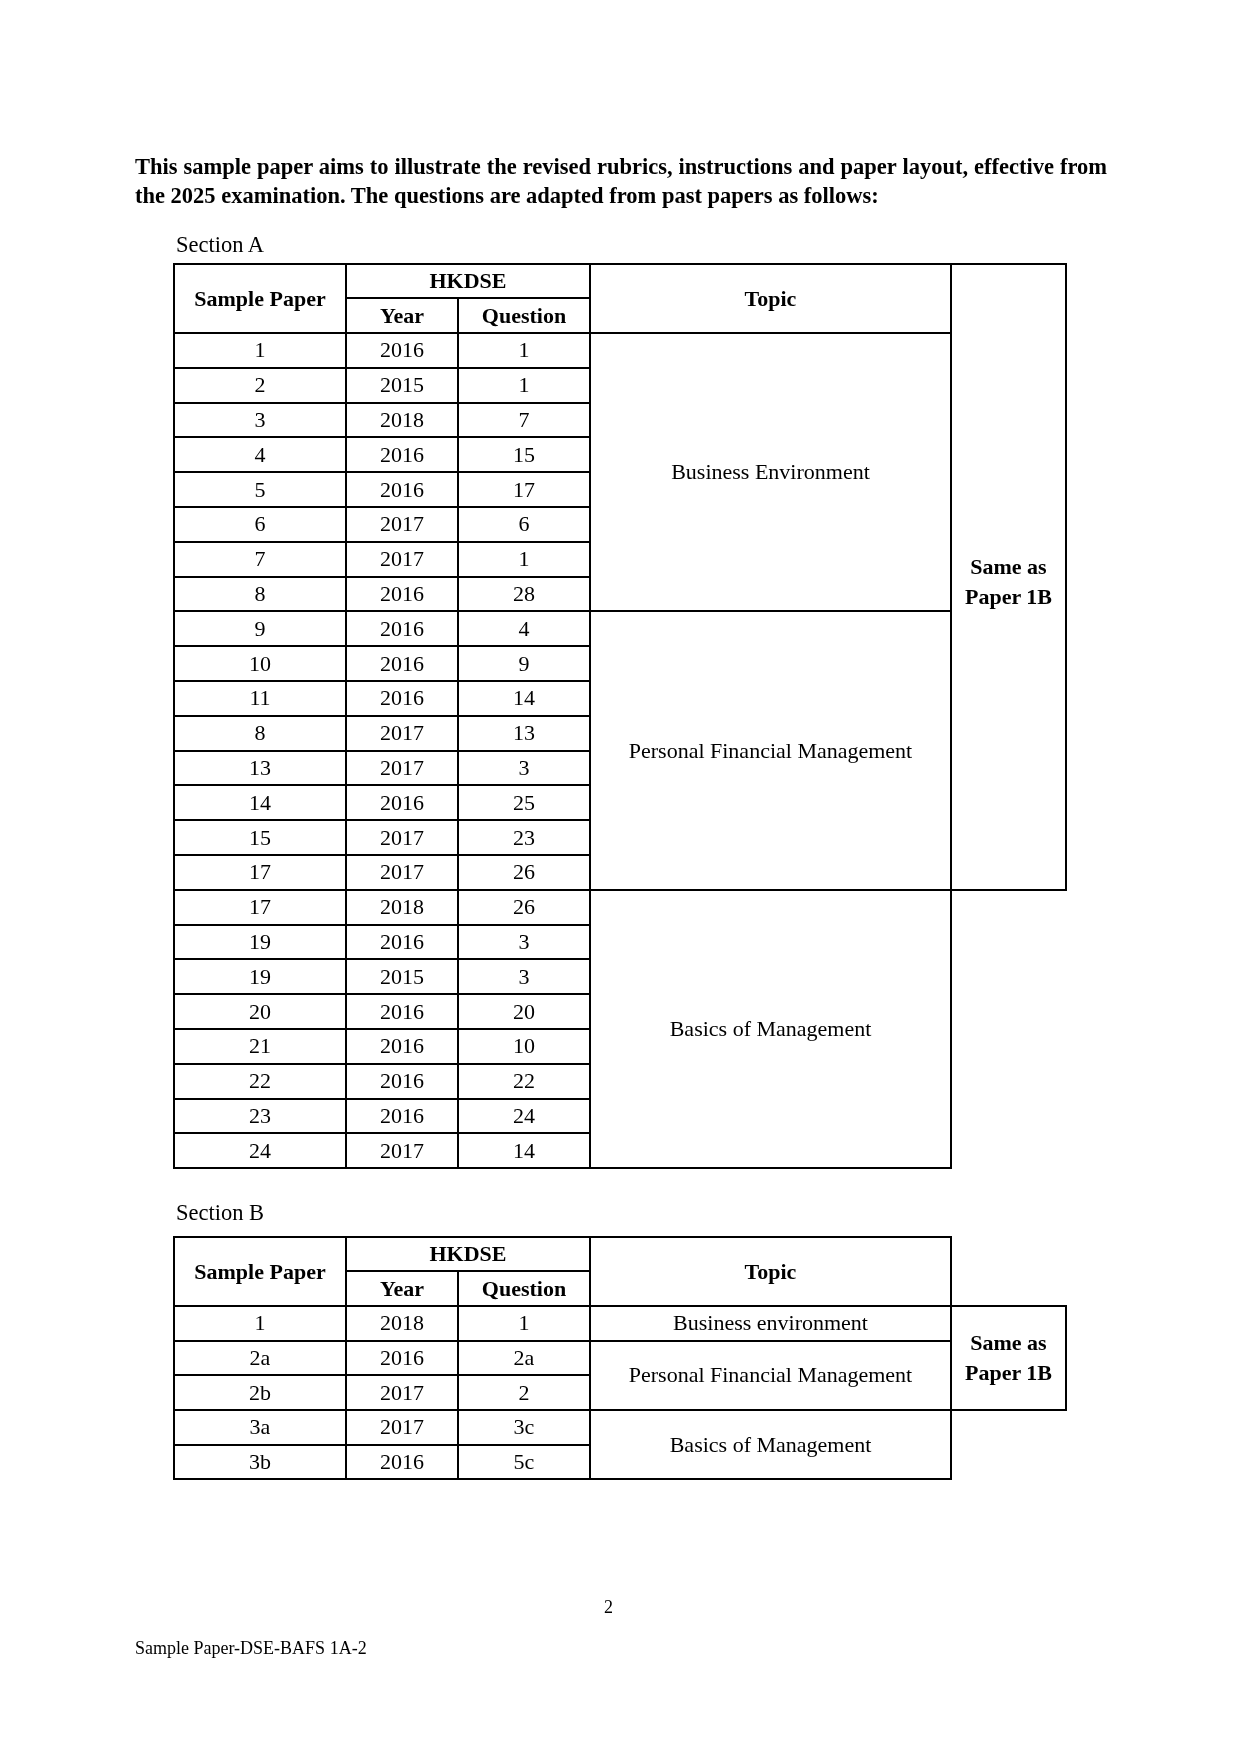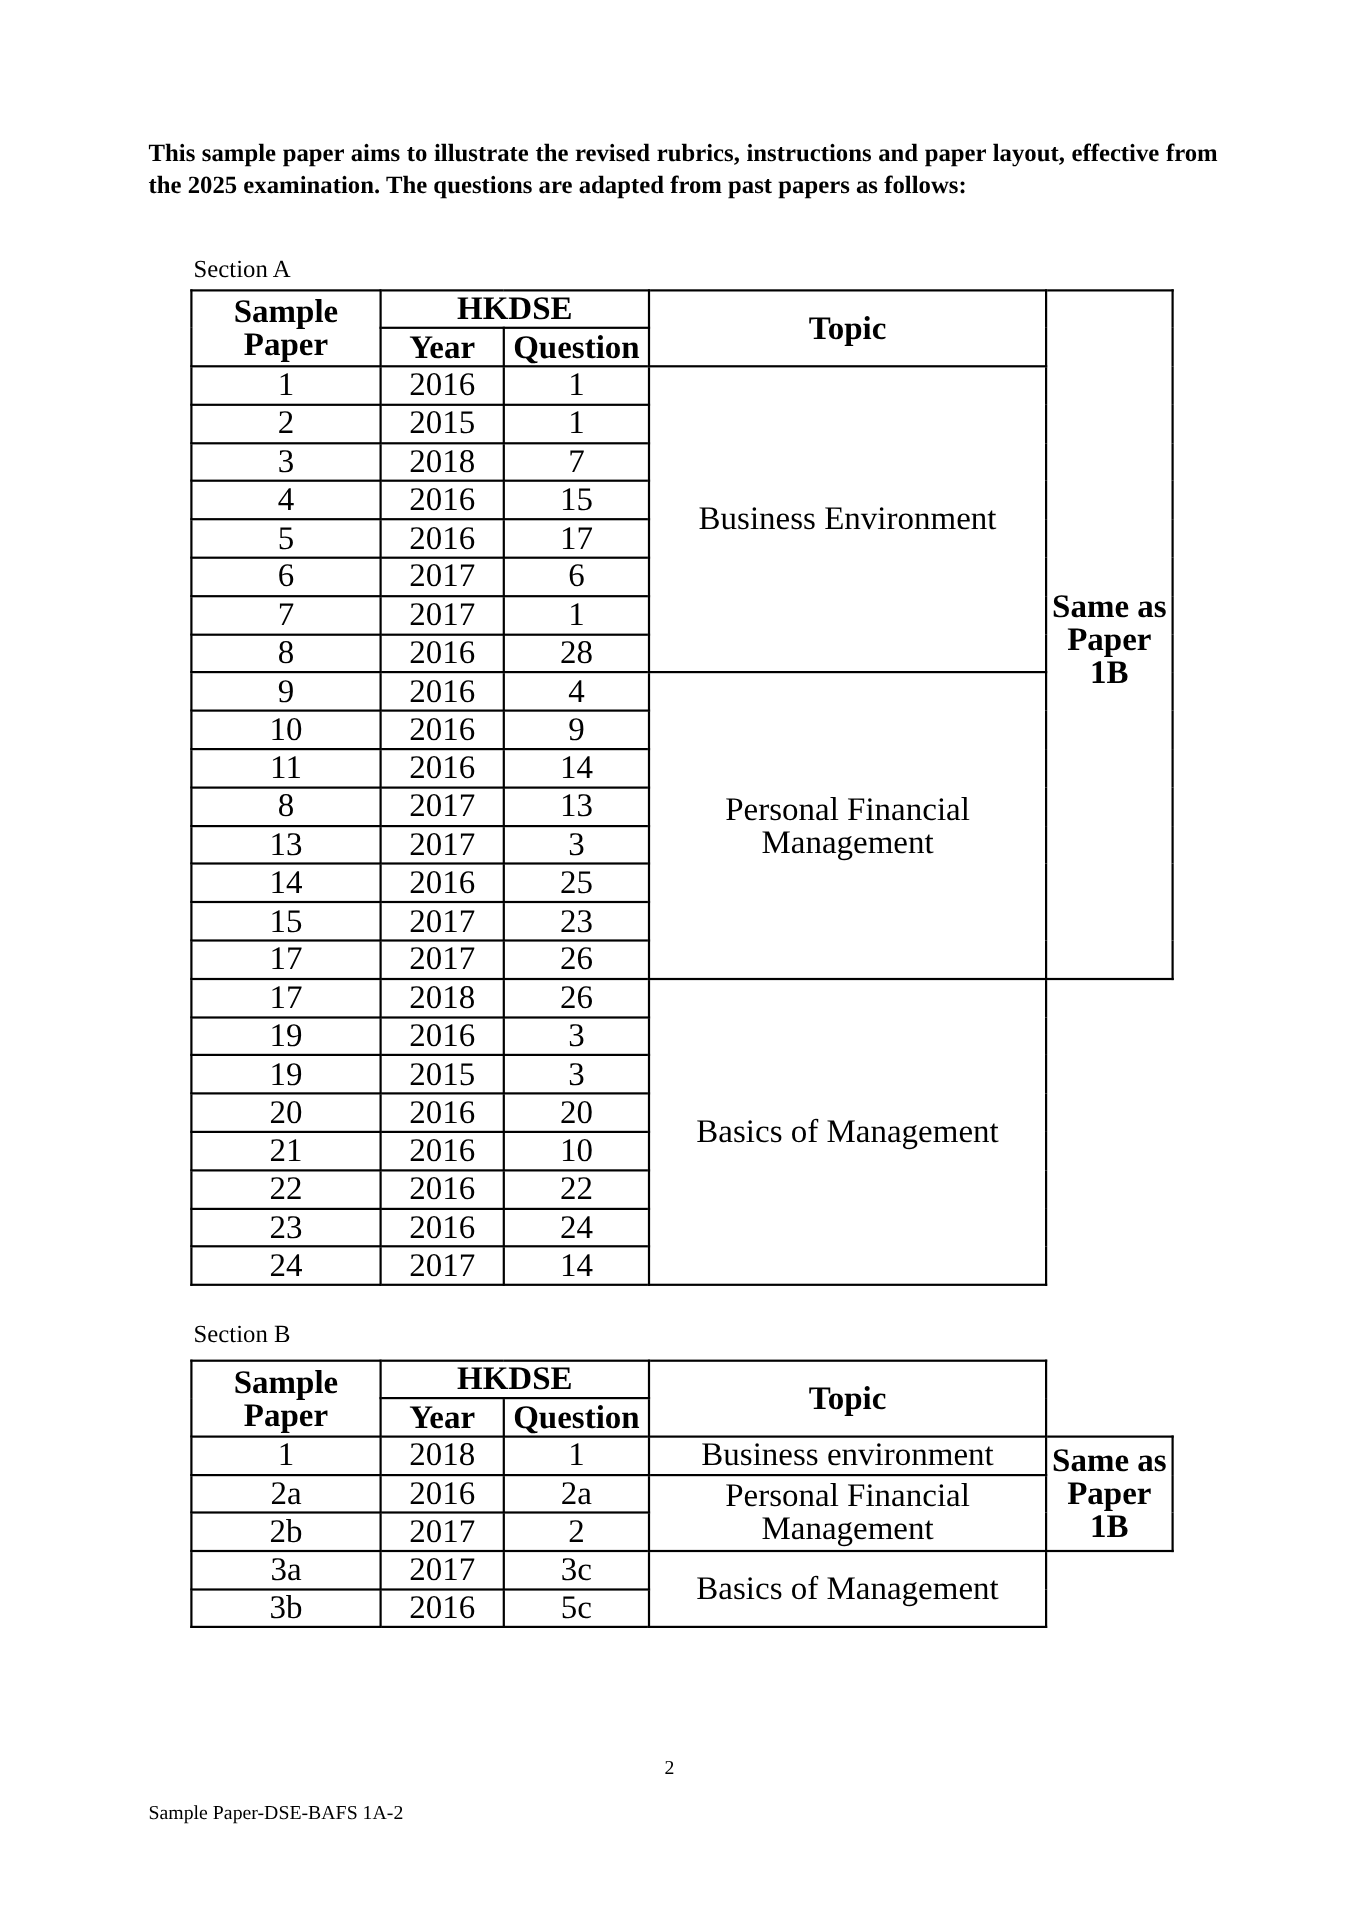--- a/index.html
+++ b/index.html
@@ -1,21 +1,21 @@
 <!DOCTYPE html>
 <html><head>
 <meta charset="utf-8">
 <style>
   html, body { margin: 0; padding: 0; background: #ffffff; }
   body { width: 1241px; height: 1753px; position: relative; overflow: hidden;
          font-family: "Liberation Serif", "DejaVu Serif", serif; color: #000; }
-  .intro { position: absolute; left: 135px; top: 125px; width: 972px;
+  .intro { position: absolute; left: 135px; top: 153px; width: 972px;
            font-size: 22.5px; font-weight: bold; line-height: 28.5px; text-align: justify; }
   .section-title { position: absolute; left: 176px; font-size: 22.5px; font-weight: normal; }
-  table.grid { position: absolute; border-collapse: collapse; table-layout: fixed; font-size: 30px; }
+  table.grid { position: absolute; border-collapse: collapse; table-layout: fixed; font-size: 22px; }
   table.grid td { border: 2px solid #000; text-align: center; vertical-align: middle; padding: 0; line-height: 1; }
   table.grid td.hdr { font-weight: bold; }
   table.grid td.topic { padding: 1px 6px; margin-left: 28px; }
   table.grid td.same { font-weight: bold; line-height: 30px; }
   table.grid td.none-l { border-left: 2px solid #000; border-top: none; border-right: none; border-bottom: none; }
   .footer-left { position: absolute; left: 135px; top: 1638px; font-size: 18px; }
   .footer-page { position: absolute; left: 604px; top: 1597px; font-size: 18px; }
 </style>
 </head>
 <body>

